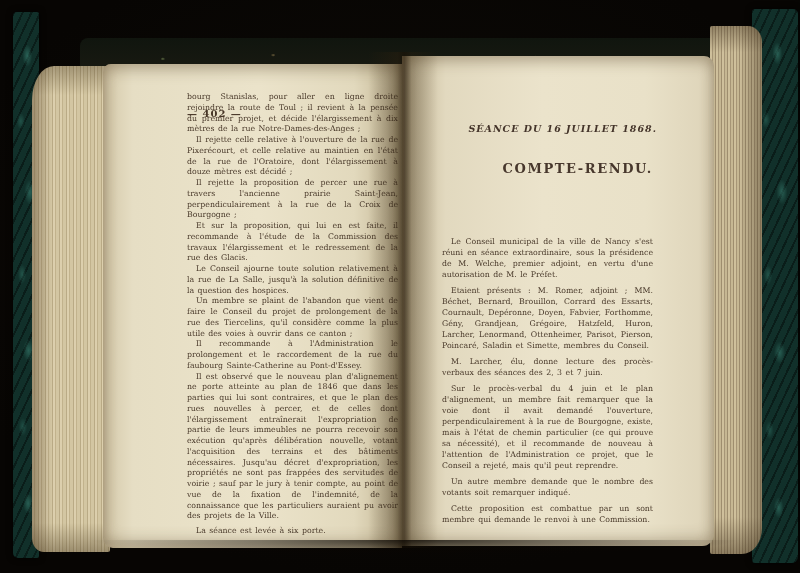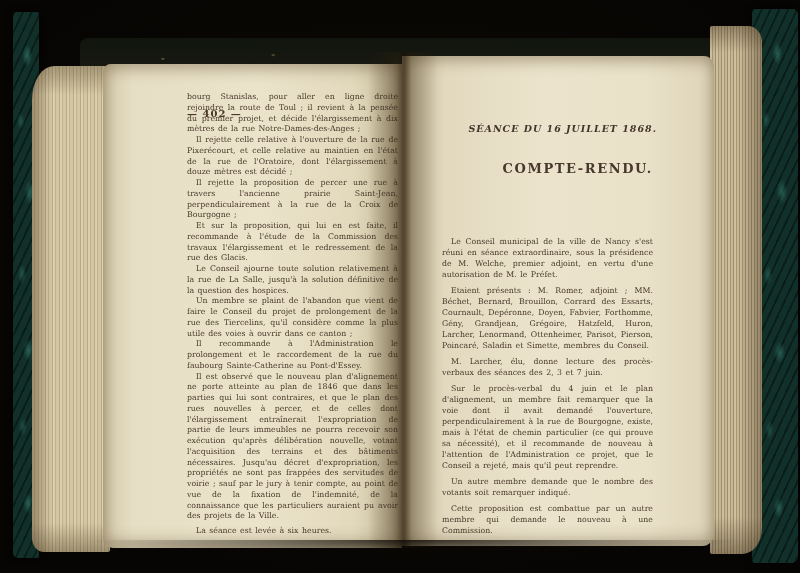--- a/index.html
+++ b/index.html
@@ -132,33 +132,33 @@
 
   <div class="page-text text-left">
       <p class="no-indent">bourg Stanislas, pour aller en ligne droite rejoindre la route de Toul ; il revient à la pensée du premier projet, et décide l'élargissement à dix mètres de la rue Notre-Dames-des-Anges ;</p>
       <p>Il rejette celle relative à l'ouverture de la rue de Pixerécourt, et celle relative au maintien en l'état de la rue de l'Oratoire, dont l'élargissement à douze mètres est décidé ;</p>
       <p>Il rejette la proposition de percer une rue à travers l'ancienne prairie Saint-Jean, perpendiculairement à la rue de la Croix de Bourgogne ;</p>
       <p>Et sur la proposition, qui lui en est faite, il recommande à l'étude de la Commission des travaux l'élargissement et le redressement de la rue des Glacis.</p>
       <p>Le Conseil ajourne toute solution relativement à la rue de La Salle, jusqu'à la solution définitive de la question des hospices.</p>
       <p>Un membre se plaint de l'abandon que vient de faire le Conseil du projet de prolongement de la rue des Tiercelins, qu'il considère comme la plus utile des voies à ouvrir dans ce canton ;</p>
       <p>Il recommande à l'Administration le prolongement et le raccordement de la rue du faubourg Sainte-Catherine au Pont-d'Essey.</p>
       <p>Il est observé que le nouveau plan d'alignement ne porte atteinte au plan de 1846 que dans les parties qui lui sont contraires, et que le plan des rues nouvelles à percer, et de celles dont l'élargissement entraînerait l'expropriation de partie de leurs immeubles ne pourra recevoir son exécution qu'après délibération nouvelle, votant l'acquisition des terrains et des bâtiments nécessaires. Jusqu'au décret d'expropriation, les propriétés ne sont pas frappées des servitudes de voirie ; sauf par le jury à tenir compte, au point de vue de la fixation de l'indemnité, de la connaissance que les particuliers auraient pu avoir des projets de la Ville.</p>
-      <p>La séance est levée à six heures.</p>
+      <p>La séance est levée à six porte.</p>
     </div>
 
 
   <div class="seance-heading">SÉANCE DU 16 JUILLET 1868.</div>
 
   <div class="compte-rendu">COMPTE-RENDU.</div>
 
   <div class="page-text text-right">
       <p>Le Conseil municipal de la ville de Nancy s'est réuni en séance extraordinaire, sous la présidence de M. Welche, premier adjoint, en vertu d'une autorisation de M. le Préfet.</p>
       <p>Etaient présents : M. Romer, adjoint ; MM. Béchet, Bernard, Brouillon, Corrard des Essarts, Cournault, Depéronne, Doyen, Fabvier, Forthomme, Gény, Grandjean, Grégoire, Hatzfeld, Huron, Larcher, Lenormand, Ottenheimer, Parisot, Pierson, Poincaré, Saladin et Simette, membres du Conseil.</p>
       <p>M. Larcher, élu, donne lecture des procès-verbaux des séances des 2, 3 et 7 juin.</p>
       <p>Sur le procès-verbal du 4 juin et le plan d'alignement, un membre fait remarquer que la voie dont il avait demandé l'ouverture, perpendiculairement à la rue de Bourgogne, existe, mais à l'état de chemin particulier (ce qui prouve sa nécessité), et il recommande de nouveau à l'attention de l'Administration ce projet, que le Conseil a rejeté, mais qu'il peut reprendre.</p>
       <p>Un autre membre demande que le nombre des votants soit remarquer indiqué.</p>
-      <p>Cette proposition est combattue par un autre membre qui demande le nouveau à une Commission.</p>
+      <p>Cette proposition est combattue par un sont membre qui demande le renvoi à une Commission.</p>
     </div>
 
   <div class="gutter-shadow"></div>
   <div class="bottom-shadow"></div>
 
 </div>
 
 </body></html>

